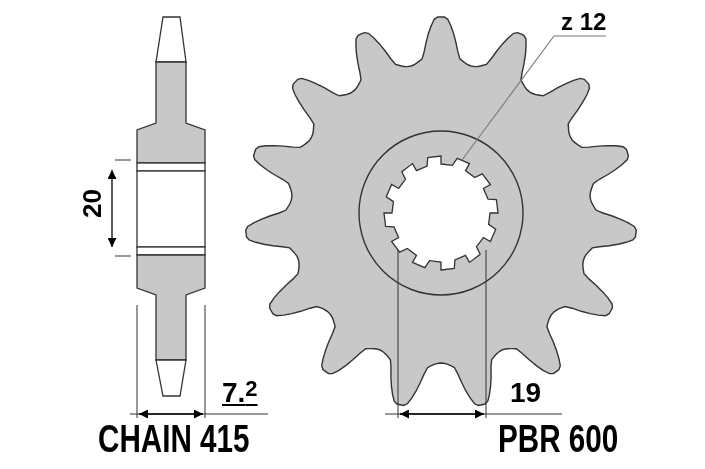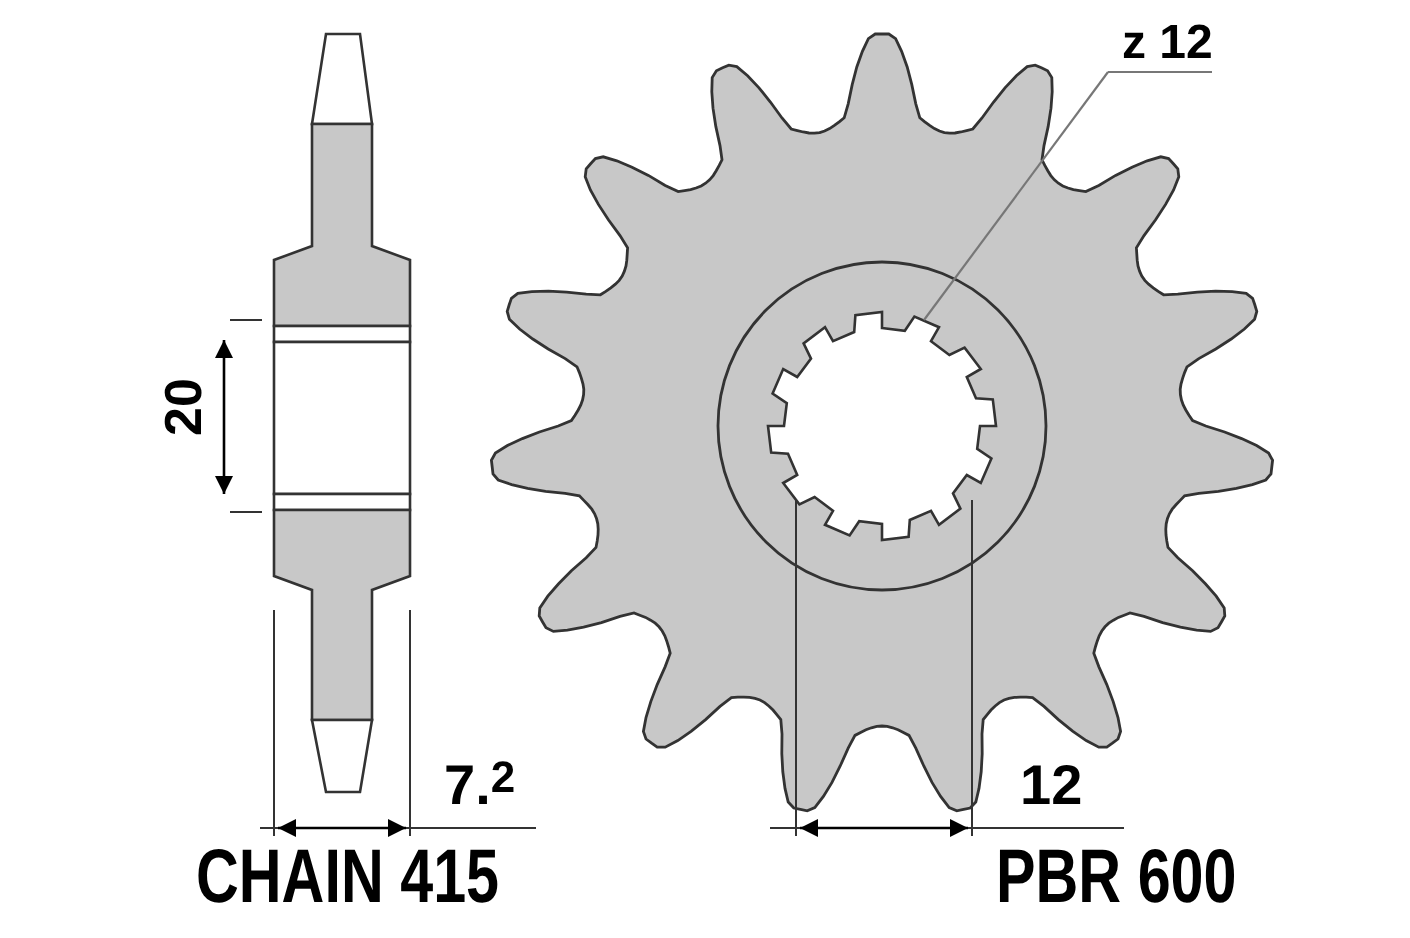--- a/index.html
+++ b/index.html
@@ -3,21 +3,21 @@
 <meta charset="utf-8">
 <style>
   html, body { margin: 0; padding: 0; background: #ffffff; }
   body { width: 705px; height: 469px; position: relative; overflow: hidden;
          font-family: "Liberation Sans", sans-serif; }
   #drawing { position: absolute; left: 0; top: 0; }
   .lbl { position: absolute; font-family: "Liberation Sans", sans-serif; font-weight: bold; color: #000; white-space: nowrap; }
   .condensed { transform-origin: left top; }
   #chain-label { left: 98px; top: 418px; font-size: 38px; transform: scaleX(0.78); }
   #pbr-label { left: 498px; top: 418px; font-size: 38px; transform: scaleX(0.78); }
-  #dim-72 { left: 222px; top: 377px; font-size: 28px; }
+  #dim-72 { left: 222px; top: 377px; font-size: 28px; text-decoration: underline; }
   #dim-72 sup { font-size: 22px; position: relative; top: -6px; vertical-align: baseline; }
   #dim-17 { left: 510px; top: 377px; font-size: 28px; }
   #z-label { left: 561px; top: 8px; font-size: 24px; text-align: right; }
   #dim-20 { left: 72px; top: 188px; font-size: 26px; transform: rotate(-90deg); transform-origin: center center; width: 40px; text-align: center; }
 </style>
 </head>
 <body>
 
 <svg id="drawing" width="705" height="469" viewBox="0 0 705 469" xmlns="http://www.w3.org/2000/svg">
   <defs>
@@ -61,15 +61,15 @@
     <line x1="400" y1="414" x2="484" y2="414" stroke="#000" stroke-width="1.3" marker-start="url(#arrow)" marker-end="url(#arrow)"></line>
 
     <line x1="554" y1="36" x2="606" y2="36" stroke="#777" stroke-width="1.1"></line>
     <line x1="554" y1="36" x2="462" y2="160" stroke="#777" stroke-width="1.1"></line>
   </g>
 </svg>
 
 <div class="lbl" id="z-label">z 12</div>
 <div class="lbl" id="dim-20">20</div>
 <div class="lbl" id="dim-72"><span>7.</span><sup>2</sup></div>
-<div class="lbl" id="dim-17">12</div>
+<div class="lbl" id="dim-17">19</div>
 <div class="lbl condensed" id="chain-label">CHAIN 415</div>
 <div class="lbl condensed" id="pbr-label">PBR 600</div>
 
 </body></html>

